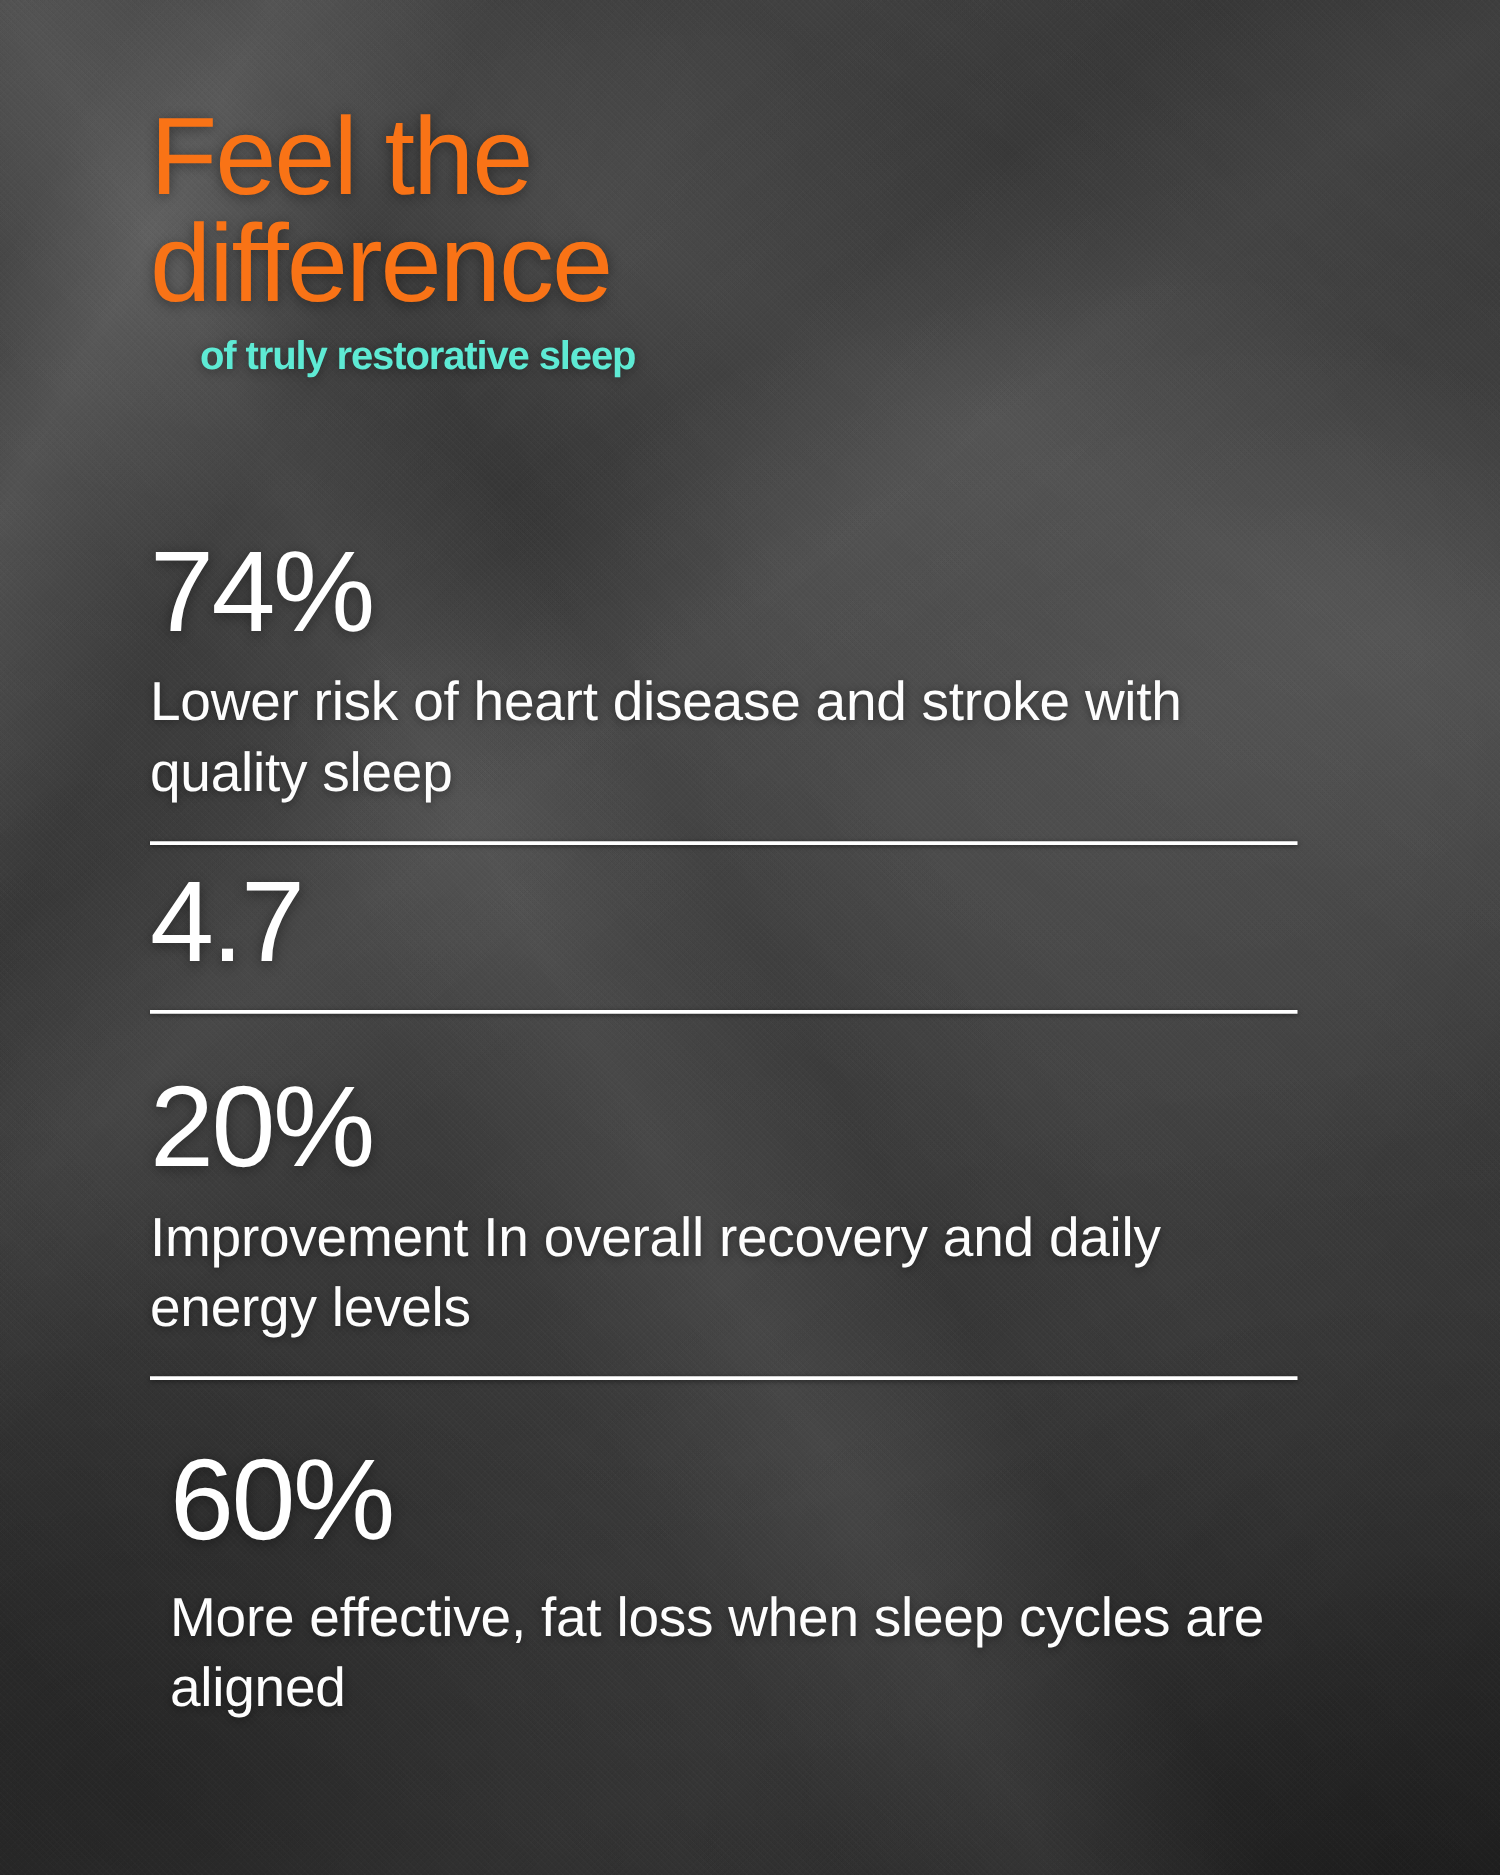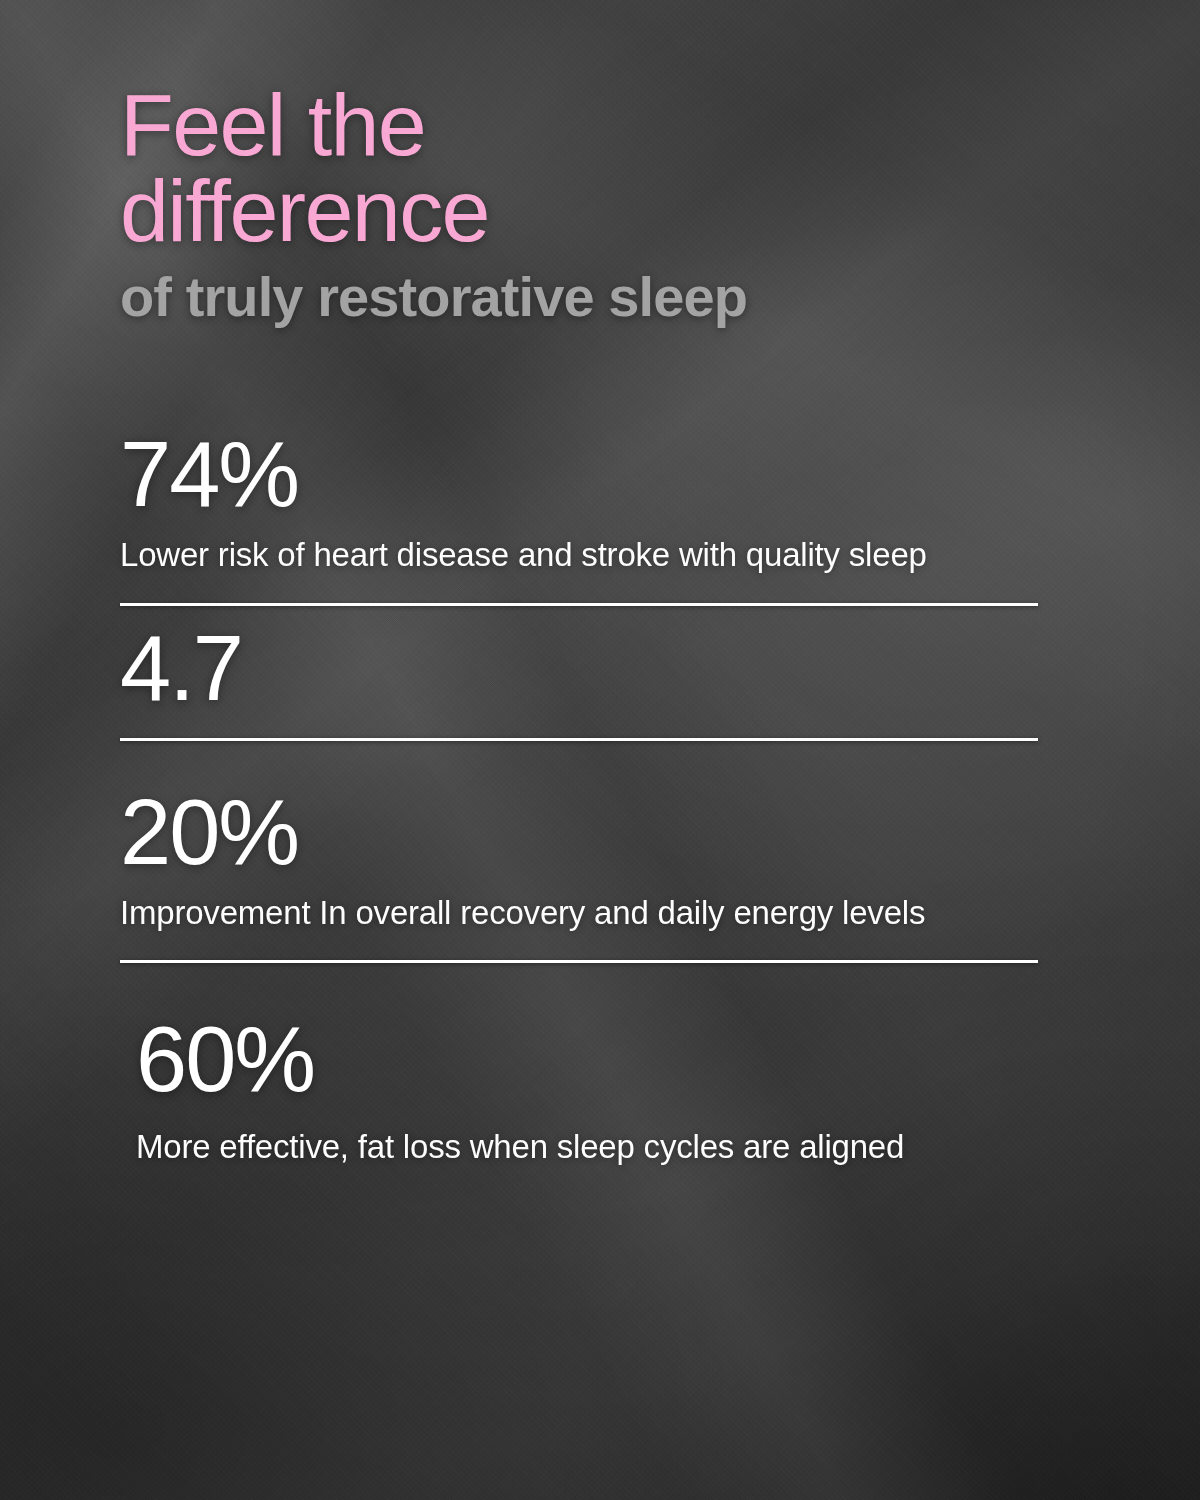--- a/index.html
+++ b/index.html
@@ -113,33 +113,34 @@
     left:120px;
     top:82px;
     width:960px;
   }
 
   .headline {
     font-size:88px;
     line-height:0.98;
     font-weight:500;
     letter-spacing:-1.6px;
-    color:#f9a8d4;
+    color:#f97316;
     text-shadow:0 2px 10px rgba(0,0,0,0.42);
   }
   .headline .l2 { display:block; }
 
   .subheadline {
     margin-top:14px;
-    font-size:56px;
+    font-size:32px;
     line-height:1.04;
     font-weight:700;
     letter-spacing:-0.9px;
-    color:#a3a3a3;
+    color:#5eead4;
     text-shadow:0 2px 9px rgba(0,0,0,0.40);
+    margin-left:40px;
   }
 
   
   .stats {
     position:absolute;
     left:120px;
     top:430px;
     width:918px;
   }
 
@@ -152,21 +153,21 @@
     font-size:92px;
     line-height:0.96;
     font-weight:400;
     letter-spacing:-2px;
     color:#ffffff;
     text-shadow:0 2px 10px rgba(0,0,0,0.40);
   }
 
   .stat-desc {
     margin-top:16px;
-    font-size:33px;
+    font-size:44px;
     line-height:1.28;
     font-weight:400;
     letter-spacing:-0.2px;
     color:#fdfdfd;
     text-shadow:0 1px 7px rgba(0,0,0,0.42);
     max-width:880px;
   }
 
   .divider {
     height:3px;

